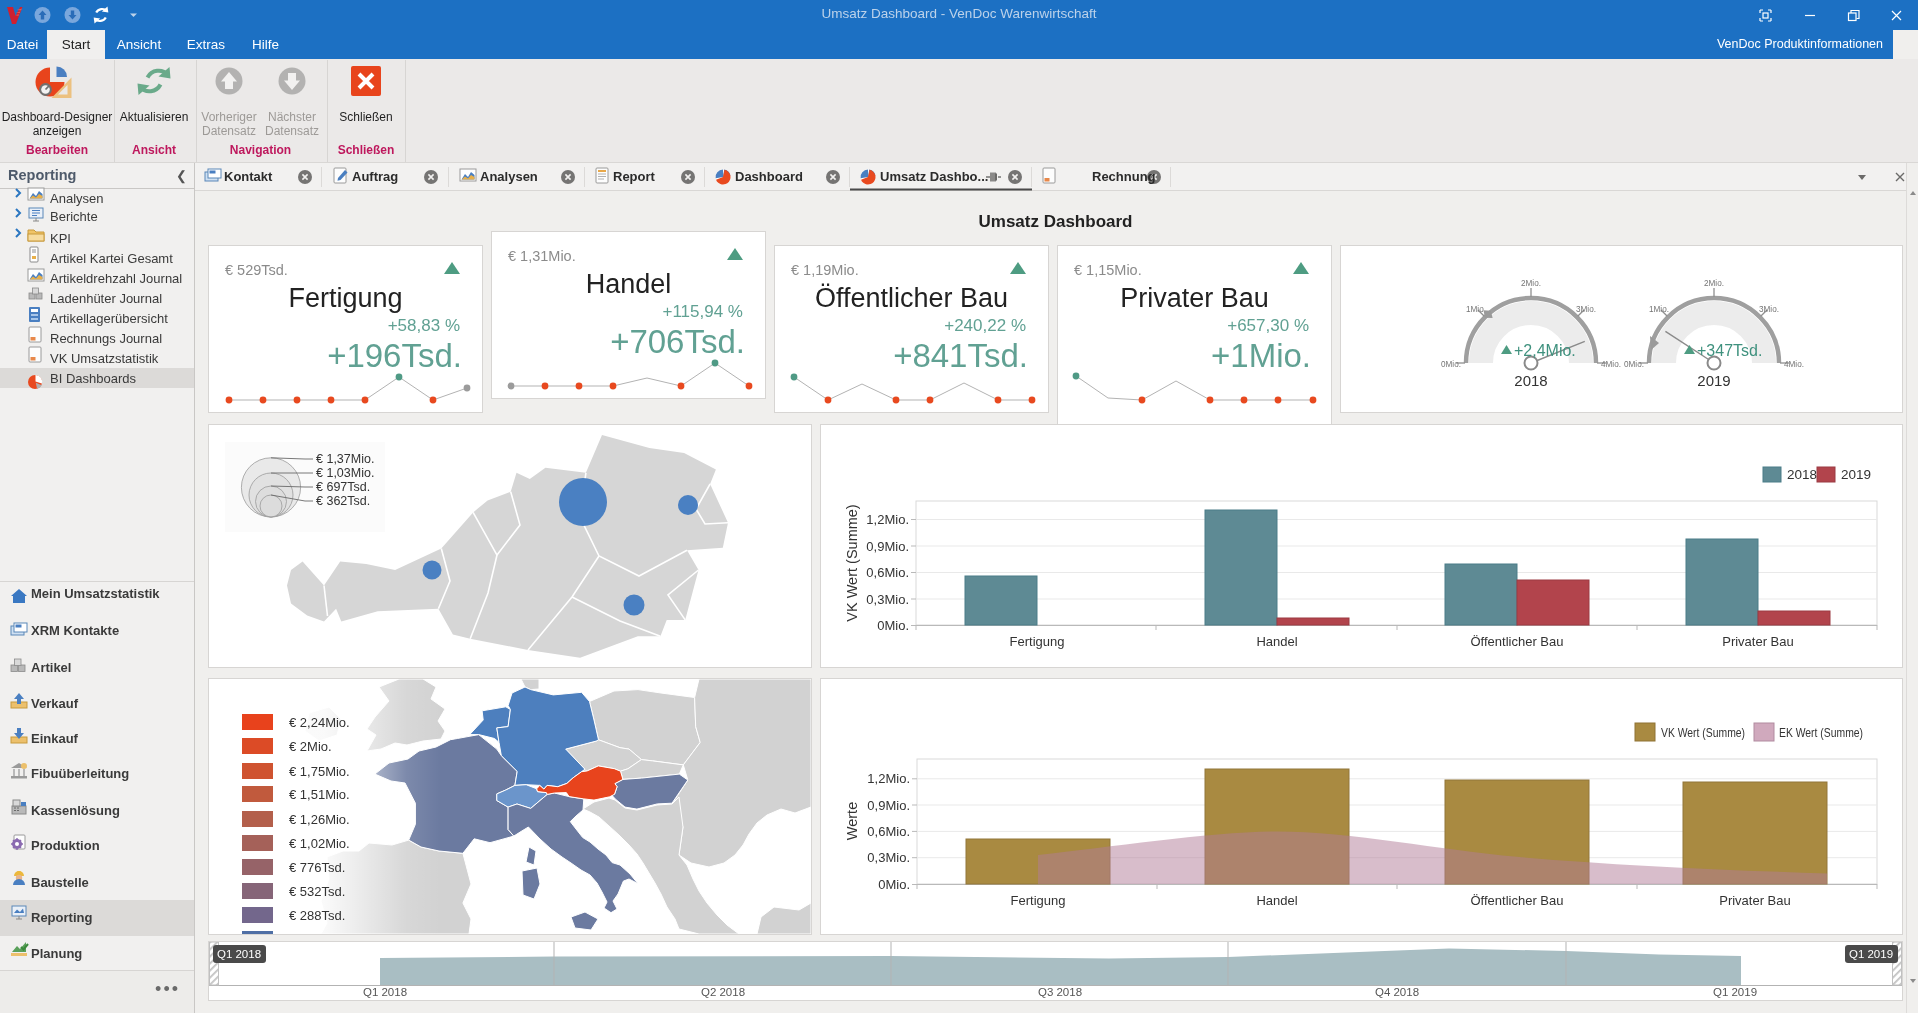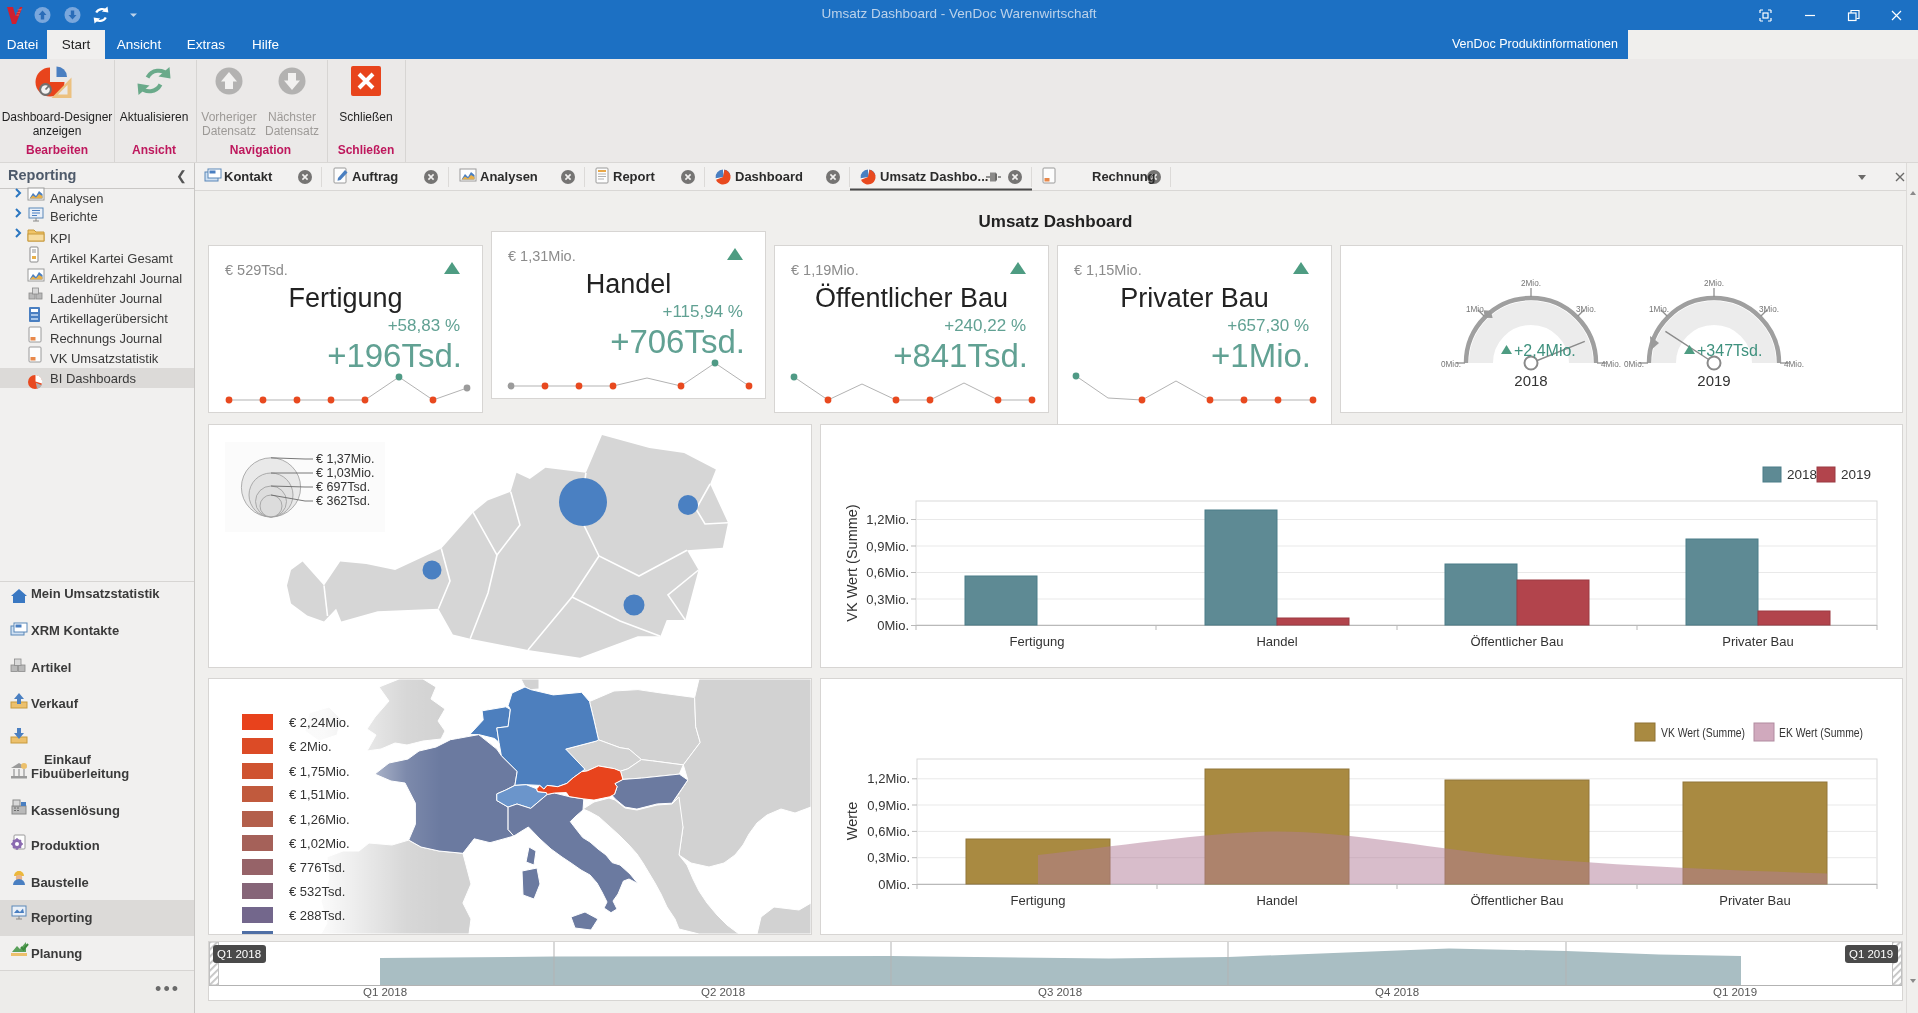--- a/index.html
+++ b/index.html
@@ -1,21 +1,21 @@
 <!DOCTYPE html>
 <html><head>
 <meta charset="utf-8">
 <style>
 * { margin:0; padding:0; box-sizing:border-box; }
 html,body { width:1918px; height:1013px; overflow:hidden; font-family:"Liberation Sans", sans-serif; }
 body { position:relative; background:#f0efed; }
 .abs { position:absolute; }
 
 #titlebar { left:0; top:0; width:1918px; height:30px; background:#1c70c3; }
-#menubar { left:0; top:30px; width:1628px; height:29px; background:#1c70c3; }
+#menubar { left:0; top:30px; width:1893px; height:29px; background:#1c70c3; }
 #ribbon { left:0; top:59px; width:1918px; height:104px; background:#ebe9e8; border-bottom:1px solid #d9d7d5; }
 #tabstrip { left:195px; top:163px; width:1711px; height:28px; background:#f2f1f0; border-bottom:1px solid #d9d7d5; }
 #scrollstrip { left:1906px; top:163px; width:12px; height:850px; background:#f0efed; border-left:1px solid #dddbd9; }
 .menu-item { position:absolute; top:0; height:29px; line-height:29px; color:#fff; font-size:13.5px; text-align:center; }
 .title-text { position:absolute; top:6px; width:100%; text-align:center; color:#bcd2ea; font-size:13.5px; }
 
 .rb-label { position:absolute; font-size:12px; color:#1f1f1f; text-align:center; }
 .rb-label.dis { color:#9d9a97; }
 .rb-group { position:absolute; top:143px; font-size:12px; font-weight:bold; color:#be185d; text-align:center; }
 .rb-sep { position:absolute; top:60px; width:1px; height:100px; background:#d7d5d3; }
@@ -215,21 +215,21 @@
   <div class="nav-row" style="top:450px;">
       <span style="position:absolute;left:31px;top:10px;">XRM Kontakte</span>
     </div>
   <div class="nav-row" style="top:487px;">
       <span style="position:absolute;left:31px;top:10px;">Artikel</span>
     </div>
   <div class="nav-row" style="top:523px;">
       <span style="position:absolute;left:31px;top:10px;">Verkauf</span>
     </div>
   <div class="nav-row" style="top:558px;">
-      <span style="position:absolute;left:44px;top:10px;margin-top:21px;">Einkauf</span>
+      <span style="position:absolute;left:31px;top:10px;">Einkauf</span>
     </div>
   <div class="nav-row" style="top:593px;">
       <span style="position:absolute;left:31px;top:10px;">Fibuüberleitung</span>
     </div>
   <div class="nav-row" style="top:630px;">
       <span style="position:absolute;left:31px;top:10px;">Kassenlösung</span>
     </div>
   <div class="nav-row" style="top:665px;">
       <span style="position:absolute;left:31px;top:10px;">Produktion</span>
     </div>

